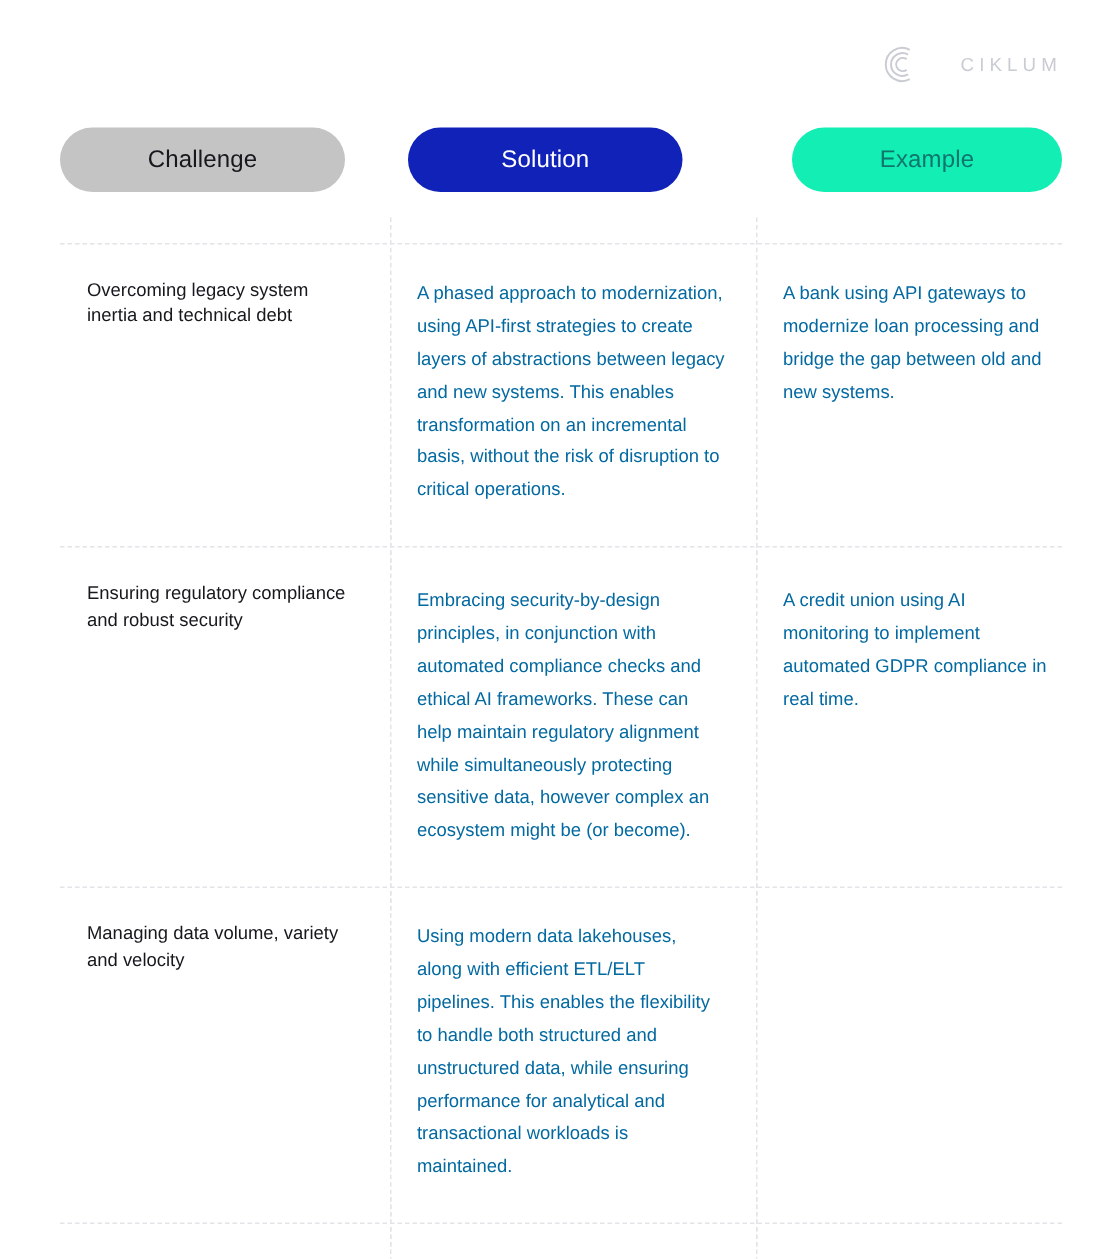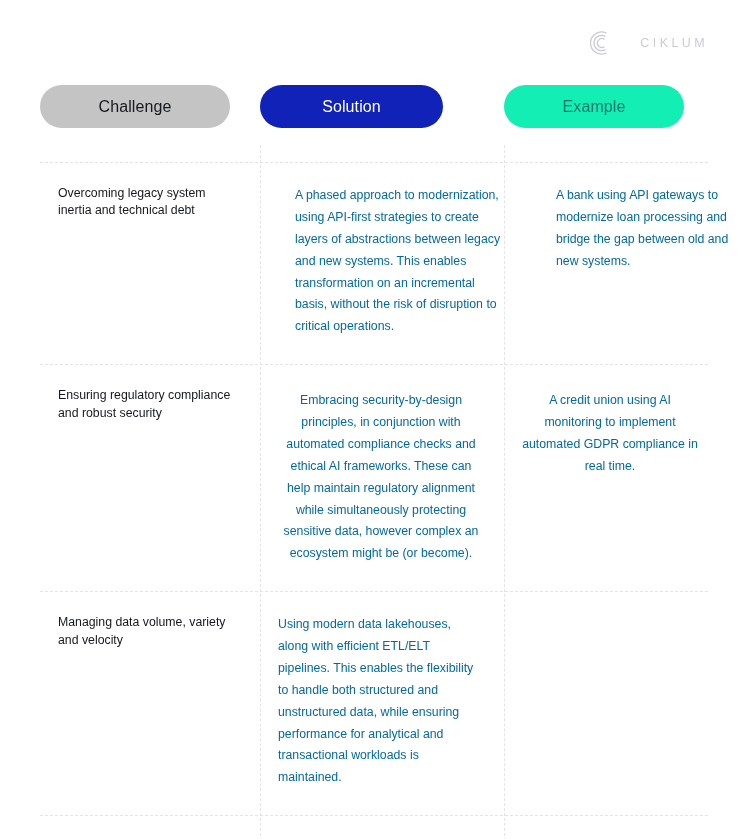--- a/index.html
+++ b/index.html
@@ -35,21 +35,21 @@
   .table {
     position: absolute;
     left: 40px;
     top: 85px;
     width: 668px;
   }
 
   .grid-row {
     display: grid;
     grid-template-columns: 220px 244px 204px;
-    column-gap: 0;
+    column-gap: 12px;
   }
 
   
   .head-row { margin-bottom: 0; }
   .head-cell { padding-right: 24px; }
 
   .pill {
     height: 43px;
     border-radius: 22px;
     display: flex;
@@ -101,31 +101,31 @@
     font-weight: 400;
   }
   .body-text {
     font-size: 12.3px;
     line-height: 1.78;
     color: #0369a1;
     font-weight: 400;
   }
 
   
-  .row-1 { min-height: 160px; gap: 17px; }
+  .row-1 { min-height: 160px; }
   .row-2 { min-height: 180px; }
   .row-3 { min-height: 158px; }
   .row-4 { min-height: 170px; }
 
   .row-1 .cell-challenge,
   .row-2 .cell-challenge,
   .row-3 .cell-challenge { padding-top: 0px; }
   .row-4 .cell-challenge { padding-top: 12px; }
   .row-2 .cell-solution,
-  .row-2 .cell-example { padding-top: 3px; text-align: center; }
+  .row-2 .cell-example { padding-top: 3px; }
   .row-4 .cell-solution,
   .row-4 .cell-example { padding-top: 4px; }
 </style>
 </head>
 <body>
 
 <div class="logo-bar">
   <span>
     <svg class="logo-mark" viewBox="0 0 26 26" fill="none">
       <path d="M17.5 3.2A11 11 0 1 0 17.5 22.8" stroke="#c9ccd2" stroke-width="1.3" fill="none"></path>

